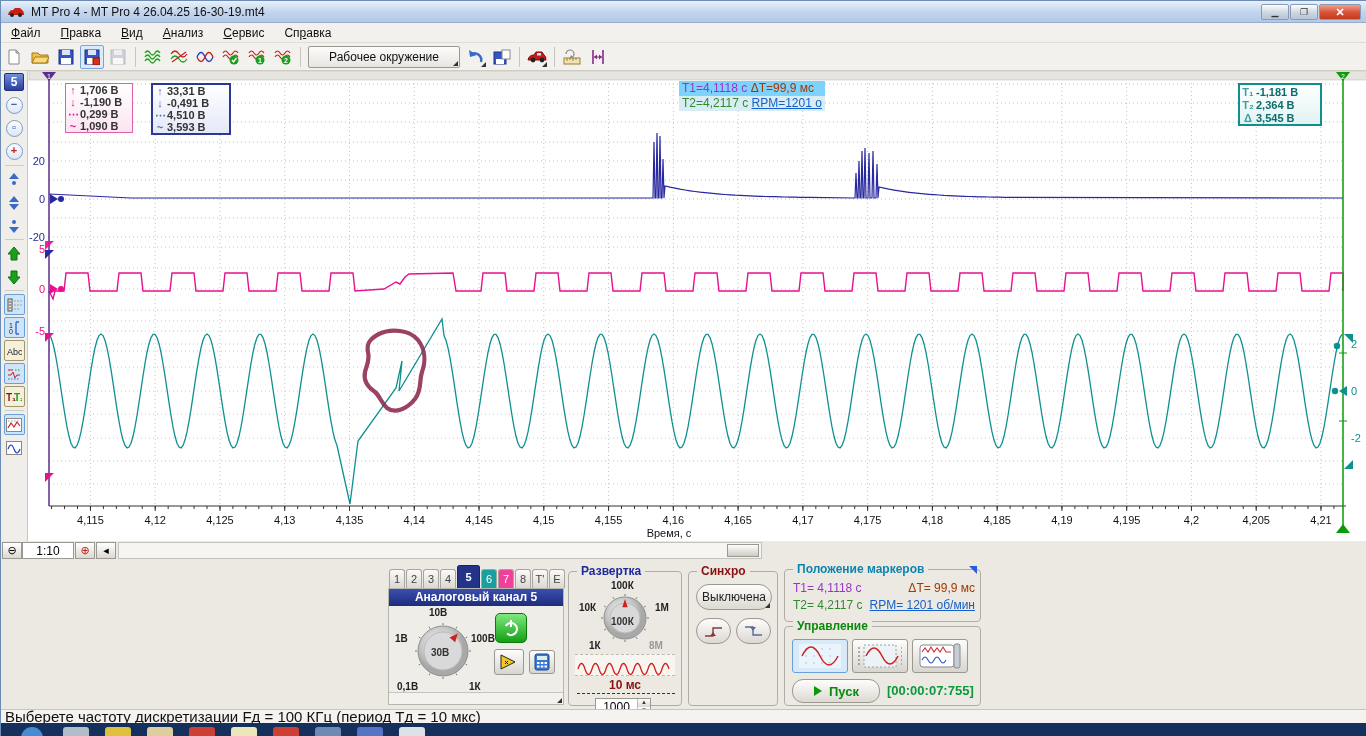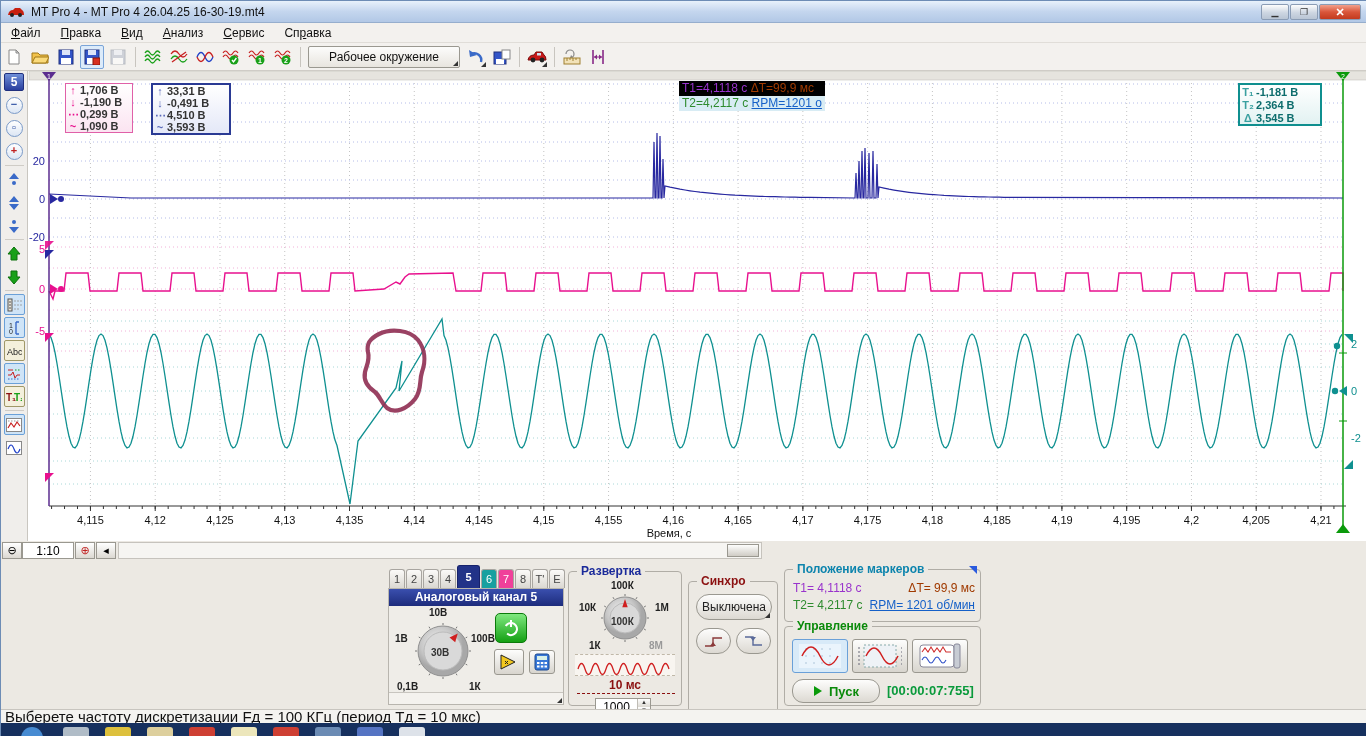--- a/index.html
+++ b/index.html
@@ -54,21 +54,21 @@
   .mpanel .row { display:flex; height:12px; line-height:12px; align-items:center; }
   .mpanel .ic { width:14px; text-align:center; }
   .pinkp { left:64px; top:12px; width:68px; background:linear-gradient(#fff,#fbe4f1); border:1px solid #e060a8; color:#333;}
   .pinkp .ic { color:#e8108e; }
   .bluep { left:150px; top:12px; width:80px; background:linear-gradient(#fff,#e4e8f8); border:2px solid #2a3a94; color:#333;}
   .bluep .ic { color:#5868b8; }
   .tealp { left:1237px; top:12px; width:84px; background:linear-gradient(#fff,#e2f2f2); border:2px solid #0f8f8f; color:#0d6d6d;}
   .tealp .row { height:13px; }
   .tealp .ic { color:#3aa0a0; width:16px; }
   .minfo { position:absolute; left:678px; top:10px; z-index:6; font-size:12px; }
-  .minfo .l1 { background:#000000; padding:0 3px; height:15px; line-height:15px;}
+  .minfo .l1 { background:#7dd3fc; padding:0 3px; height:15px; line-height:15px;}
   .minfo .l2 { background:#d8ecf4; padding:0 3px; height:15px; line-height:15px;}
   .c-t1{color:#9933cc;} .c-dt{color:#a03a00;} .c-t2{color:#2e8b2e;} .c-rpm{color:#1560c8;text-decoration:underline;}
 
   
   .hscroll { position:absolute; left:0; top:540px; width:1366px; height:19px; background:#ece9e3;
     display:flex; align-items:center; }
   .zbtn { width:20px; height:17px; border:1px solid #9a9890; background:linear-gradient(#fff,#dcd9d2);
     display:flex; align-items:center; justify-content:center; font-size:11px; margin-left:1px; }
   .zratio { width:52px; height:17px; border:1px solid #9a9890; background:#fff; font-size:12px;
     display:flex; align-items:center; justify-content:center; }
@@ -808,21 +808,21 @@
       <div class="dashline" style="left:8px;top:121px;width:98px;"></div>
       <div class="spin" style="left:26px;top:126px;">
         <span class="v">1000</span>
         <span class="arr">
             <span>▲</span>
             <span>▼</span>
           </span>
       </div>
     </div>
 
-    <div class="gbox sync" style="left:687px;top:21px;width:90px;height:135px;">
+    <div class="gbox sync" style="left:687px;top:11px;width:90px;height:135px;">
       <span class="gtitle">Синхро</span>
       <div class="offbtn corner" style="left:7px;top:12px;width:76px;height:26px;">
           <span>Выключена</span>
         </div>
       <div class="offbtn" style="left:7px;top:46px;width:35px;height:26px;">
         <svg width="22" height="16">
             <path d="M2,13 h8 v-8 h9" fill="none" stroke="#8b3a3a" stroke-width="1.4"></path>
             <path d="M10,9 l-3,4 h6 z" fill="#8b3a3a"></path>
           </svg>
       </div>

